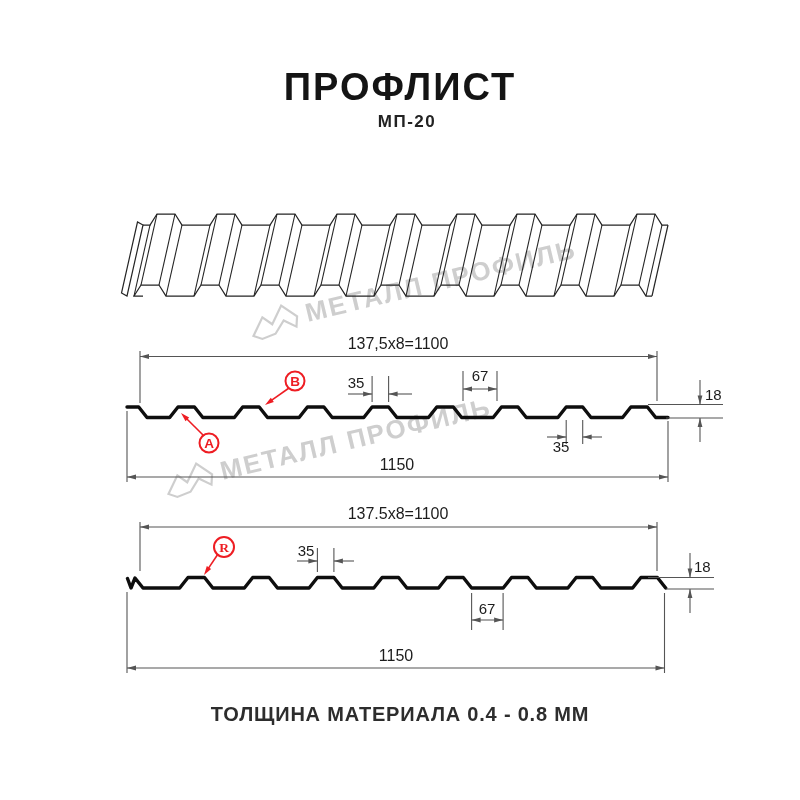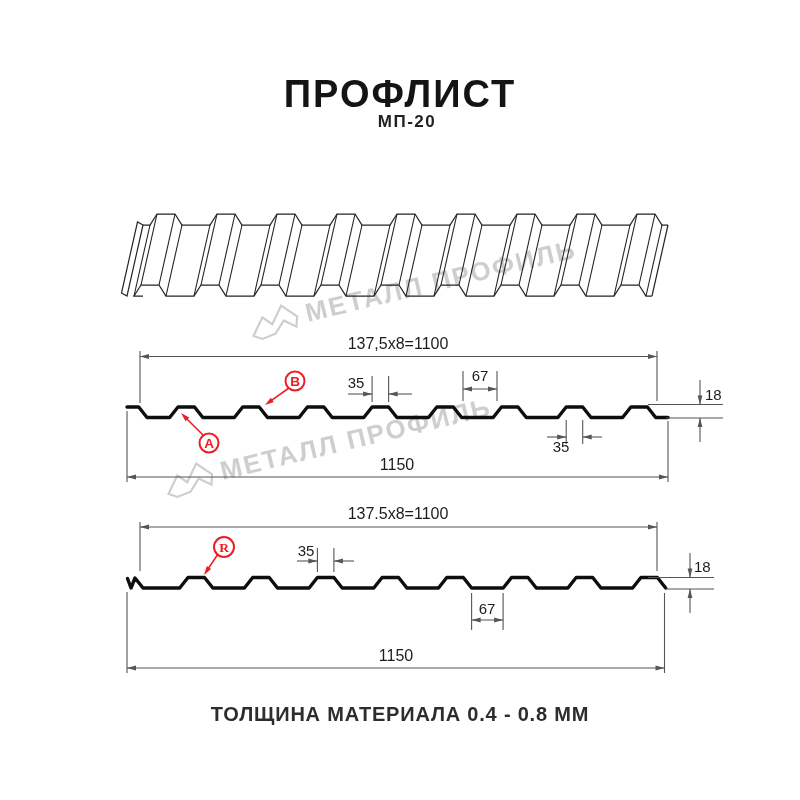--- a/index.html
+++ b/index.html
@@ -2,21 +2,21 @@
 <html><head>
 <meta charset="utf-8">
 <style>
   html,body{margin:0;padding:0;}
   body{
     width:800px;height:800px;background:#ffffff;position:relative;overflow:hidden;
     font-family:"Liberation Sans","DejaVu Sans",sans-serif;
   }
   .page-title{
     position:absolute;left:0;right:0;top:66px;text-align:center;
-    font-size:38px;font-weight:bold;letter-spacing:2px;color:#141414;margin-top:7px;
+    font-size:38px;font-weight:bold;letter-spacing:2px;color:#141414;
   }
   .page-subtitle{
     position:absolute;left:0;right:0;top:112px;text-align:center;
     font-size:17px;font-weight:600;letter-spacing:1.5px;color:#222;padding-left:14px;
   }
   .page-footer{
     position:absolute;left:0;right:0;top:703px;text-align:center;
     font-size:20px;font-weight:600;letter-spacing:0.8px;color:#2d2d2d;
   }
   svg{position:absolute;left:0;top:0;}

